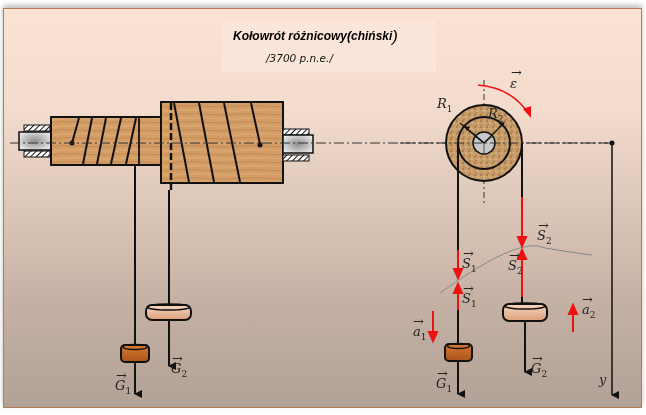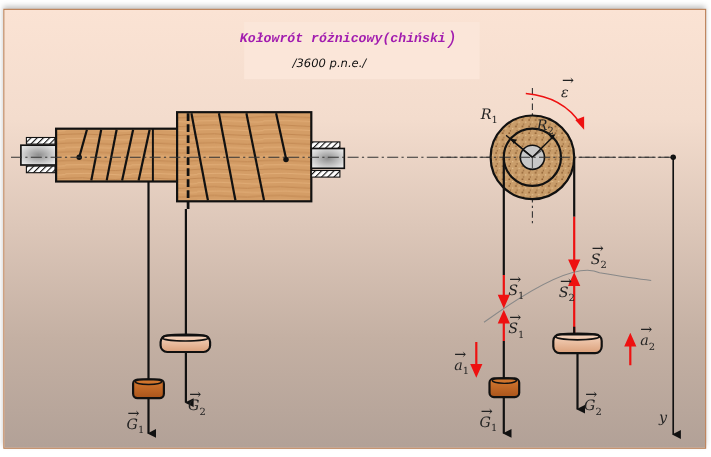--- a/index.html
+++ b/index.html
@@ -8,42 +8,42 @@
       position: absolute; left: 3px; top: 8px; width: 637px; height: 398px;
       border: 1px solid #b87b4f;
       background: linear-gradient(to bottom, #fbe3d4 0%, #f3dccd 25%, #dcc6b8 50%, #c4b0a3 75%, #b2a197 100%);
       box-shadow: 0 -3px 5px rgba(0,0,0,0.25);
     }
     #title-box {
       position: absolute; left: 222px; top: 20px; width: 214px; height: 52px;
       background: #fbe6d9;
     }
     .title {
-      position: absolute; left: 218px; top: 27px;
-      font-family: Liberation Mono, monospace; font-style: italic; font-weight: bold;
-      font-size: 12px; color: #a21caf;
+      position: absolute; left: 233px; top: 27px;
+      font-family: Liberation Sans, sans-serif; font-style: italic; font-weight: bold;
+      font-size: 12px; color: #000000;
       white-space: nowrap;
     }
     .title .paren { font-weight: normal; font-size: 17px; vertical-align: -2px; }
     .subtitle {
       position: absolute; left: 266px; top: 52px;
       font-family: "DejaVu Sans", sans-serif; font-style: italic;
       font-size: 10.5px; color: #111; white-space: nowrap;
     }
     svg#diagram { position: absolute; left: 0; top: 0; }
     .lbl { font-family: "DejaVu Serif", serif; font-style: italic; font-size: 13px; fill: #222; }
     .sub { font-size: 9px; font-style: normal; }
   </style>
 </head>
 <body>
 
 <div id="frame"></div>
 <div id="title-box"></div>
 <div class="title"><span>Kołowrót różnicowy(chiński</span><span class="paren">)</span></div>
-<div class="subtitle">/3600 p.n.e./</div>
+<div class="subtitle">/3700 p.n.e./</div>
 
 <svg id="diagram" width="646" height="415" viewBox="0 0 646 415" xmlns="http://www.w3.org/2000/svg">
   <defs>
     <pattern id="woodgrain" width="60" height="8" patternUnits="userSpaceOnUse">
       <rect width="60" height="8" fill="#d49d66"></rect>
       <path d="M0 2 Q15 1 30 2.5 T60 2" stroke="#b77b45" stroke-width="0.8" fill="none" opacity="0.7"></path>
       <path d="M0 6 Q20 5 40 6.5 T60 6" stroke="#e6b37d" stroke-width="0.8" fill="none" opacity="0.8"></path>
     </pattern>
     <pattern id="hatch" width="4" height="4" patternUnits="userSpaceOnUse" patternTransform="rotate(45)">
       <rect width="4" height="4" fill="#fff"></rect>

